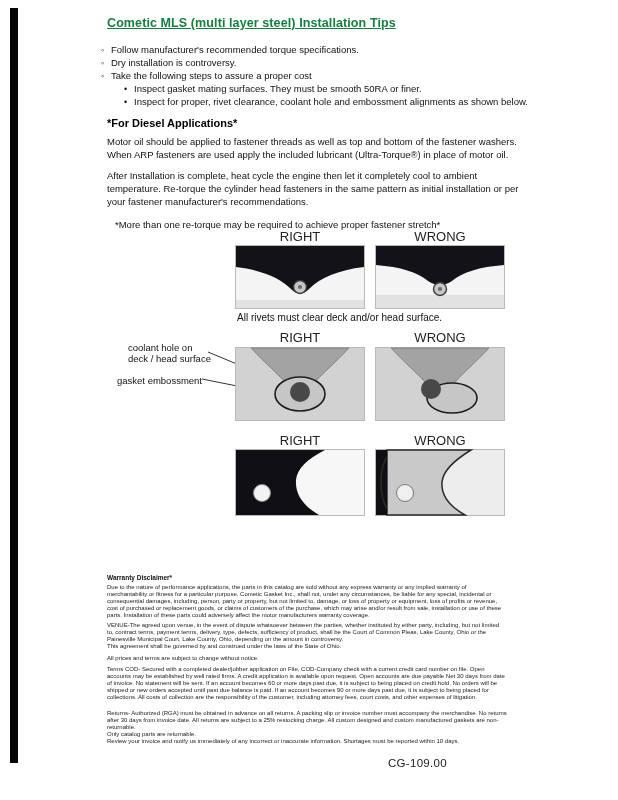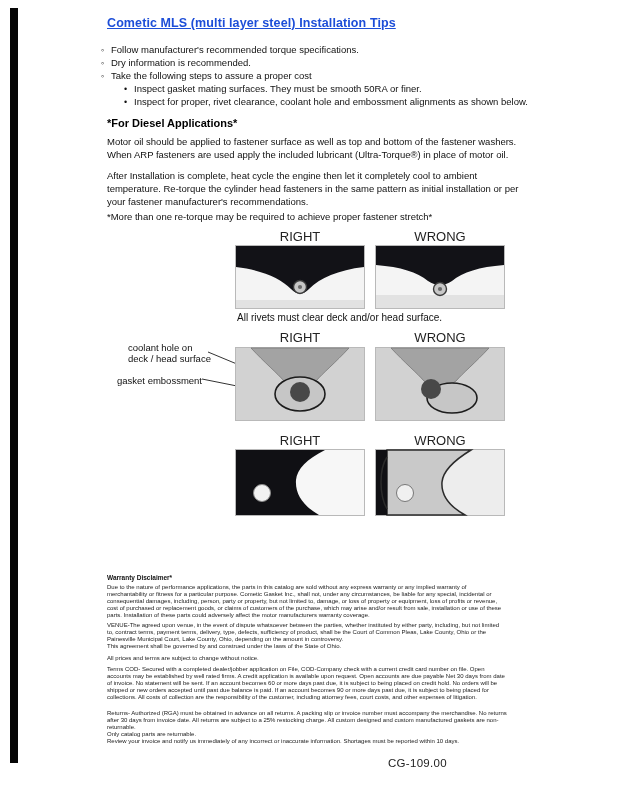--- a/index.html
+++ b/index.html
@@ -1,20 +1,20 @@
 <!DOCTYPE html>
 <html><head>
 <meta charset="utf-8">
 <style>
   html,body{margin:0;padding:0;background:#9a9a9a;}
   .page{position:relative;width:618px;height:800px;background:#ffffff;margin:0 auto;
         font-family:"Liberation Sans","DejaVu Sans",sans-serif;color:#111;overflow:hidden;}
   .left-bar{position:absolute;left:10px;top:8px;width:8px;height:755px;background:#060606;}
   .title{position:absolute;left:107px;top:16px;margin:0;font-size:12.5px;font-weight:700;
-         text-decoration:underline;letter-spacing:.1px;color:#1d4ed8;}
+         text-decoration:underline;letter-spacing:.1px;color:#15803d;}
   .tip{position:absolute;display:flex;gap:5px;font-size:9.5px;line-height:12px;}
   .tip .marker{width:7px;text-align:center;font-size:9px;line-height:12px;}
   .heading2{position:absolute;left:107px;margin:0;font-size:11px;font-weight:700;color:#000;}
   .para{position:absolute;left:107px;width:424px;font-size:9.5px;line-height:13.2px;}
   .fig-label{position:absolute;width:130px;text-align:center;font-size:13px;color:#222;}
   .fig{position:absolute;width:130px;}
   .fig svg{display:block;width:130px;}
   .caption{position:absolute;left:237px;font-size:10px;line-height:11.5px;}
   .small-label{position:absolute;font-size:9.5px;line-height:11px;}
   .leaders{position:absolute;}
@@ -32,39 +32,39 @@
   <div class="left-bar"></div>
 
   <h1 class="title">Cometic MLS (multi layer steel) Installation Tips</h1>
 
   <div class="tip" style="left:99px;top:44px;">
     <span class="marker">◦</span>
     <span>Follow manufacturer's recommended torque specifications.</span>
   </div>
   <div class="tip" style="left:99px;top:57px;">
     <span class="marker">◦</span>
-    <span>Dry information is recommended.</span>
+    <span>Dry installation is controversy.</span>
   </div>
   <div class="tip" style="left:99px;top:70px;">
     <span class="marker">◦</span>
     <span>Take the following steps to assure a proper cost</span>
   </div>
   <div class="tip" style="left:122px;top:83px;">
     <span class="marker">•</span>
     <span>Inspect gasket mating surfaces.  They must be smooth 50RA or finer.</span>
   </div>
   <div class="tip" style="left:122px;top:96px;">
     <span class="marker">•</span>
     <span>Inspect for proper, rivet clearance, coolant hole and embossment alignments as shown below.</span>
   </div>
 
   <h2 class="heading2" style="top:117px;">*For Diesel Applications*</h2>
-  <p class="para" style="top:135px;margin:0;">Motor oil should be applied to fastener surface as well as top and bottom of the fastener washers. When ARP fasteners are used apply the included lubricant (Ultra-Torque®) in place of motor oil.</p>
+  <p class="para" style="top:135px;margin:0;">Motor oil should be applied to fastener threads as well as top and bottom of the fastener washers. When ARP fasteners are used apply the included lubricant (Ultra-Torque®) in place of motor oil.</p>
   <p class="para" style="top:169px;margin:0;">After Installation is complete, heat cycle the engine then let it completely cool to ambient temperature. Re-torque the cylinder head fasteners in the same pattern as initial installation or per your fastener manufacturer's recommendations.</p>
-  <p class="para" style="top:210px;margin:0;">*More than one re-torque may be required to achieve proper fastener stretch*</p>
+  <p class="para" style="top:210px;margin:8px;">*More than one re-torque may be required to achieve proper fastener stretch*</p>
 
   <div class="fig-label" style="left:235px;top:229px;">RIGHT</div>
   <div class="fig-label" style="left:375px;top:229px;">WRONG</div>
 
   <div class="fig" style="left:235px;top:245px;">
     <svg viewBox="0 0 130 64" height="64">
       <rect x="0" y="0" width="130" height="64" fill="#b9b9b9"></rect>
       <rect x="1" y="1" width="128" height="62" fill="#f4f4f4"></rect>
       <rect x="1" y="55" width="128" height="8" fill="#e2e2e2"></rect>
       <path d="M1,1 H129 V22 C103,25 85,33 74,44 Q65,53 56,44 C45,33 27,25 1,22 Z" fill="#121217"></path>

